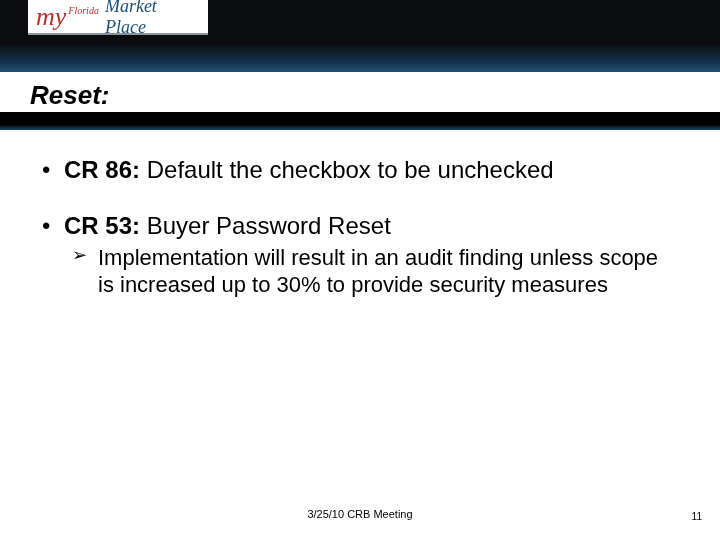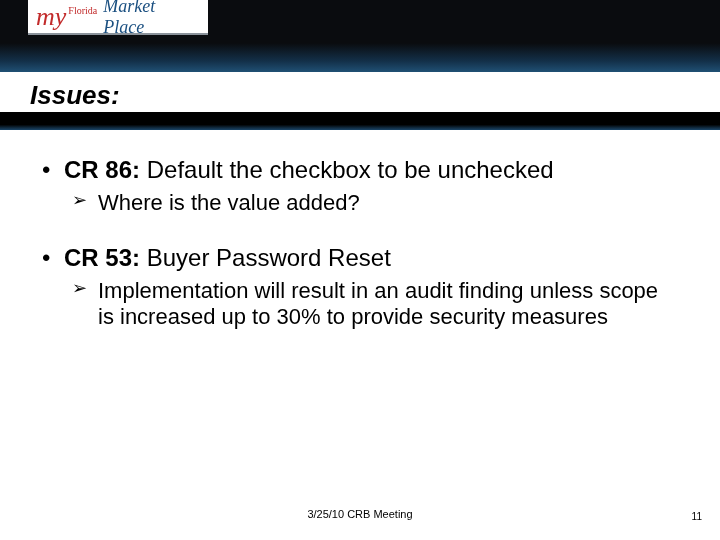--- a/index.html
+++ b/index.html
@@ -36,20 +36,21 @@
     font-family: "Brush Script MT", cursive;
     font-size: 26px;
     color: #c22b2b;
     font-style: italic;
     padding-right: 2px;
   }
   .logo-florida {
     font-family: Georgia, serif;
     font-size: 10px;
     color: #c22b2b;
+    font-style: italic;
     position: relative;
     top: -6px;
     padding-right: 6px;
   }
   .logo-mp {
     font-family: "Brush Script MT", cursive;
     font-size: 18px;
     color: #1a4f80;
     font-style: italic;
   }
@@ -132,29 +133,28 @@
 <body>
 
 <div class="header-band">
   <div class="logo-box">
     <span class="logo-my">my</span>
     <span class="logo-florida">Florida</span>
     <span class="logo-mp">Market Place</span>
   </div>
 </div>
 
-<div class="title-bar">Issues:</div>
+<div class="title-bar">Reset:</div>
 <div class="title-underline"></div>
 
 <div class="content">
 
   <div class="bullet-l1">
     <span class="bold-part">CR 86:</span><span> Default the checkbox to be unchecked</span>
   </div>
-  <div class="bullet-l2">Where is the value added?</div>
 
   <div class="block-gap"></div>
 
   <div class="bullet-l1">
     <span class="bold-part">CR 53:</span><span> Buyer Password Reset</span>
   </div>
   <div class="bullet-l2">Implementation will result in an audit finding unless scope is increased up to 30% to provide security measures</div>
 
   <div class="block-gap"></div>
 

